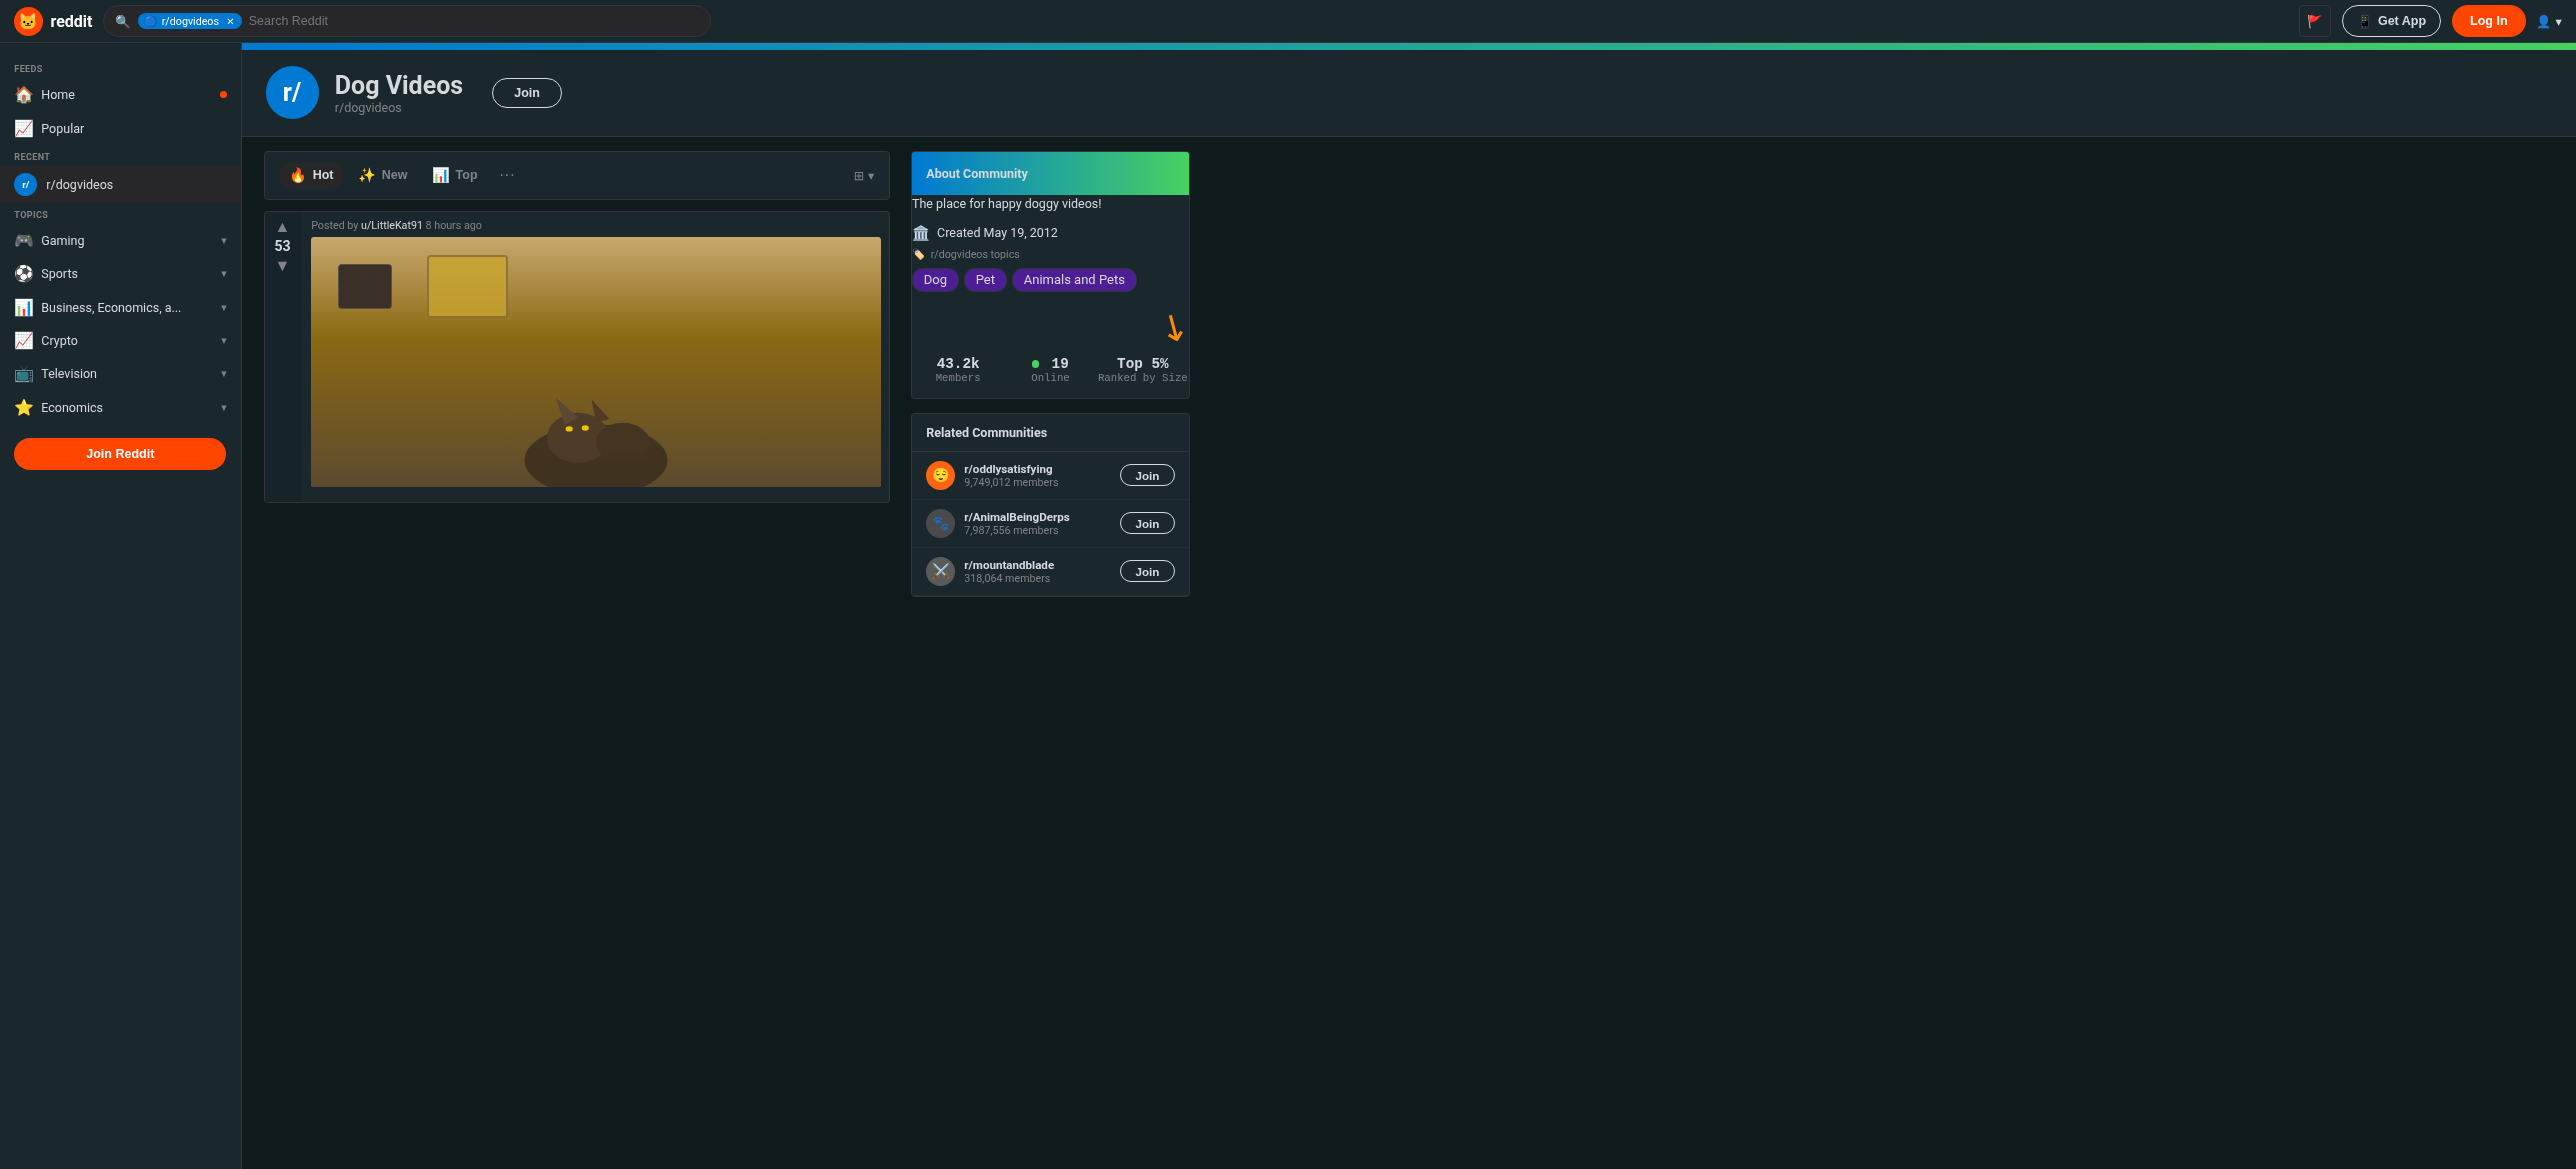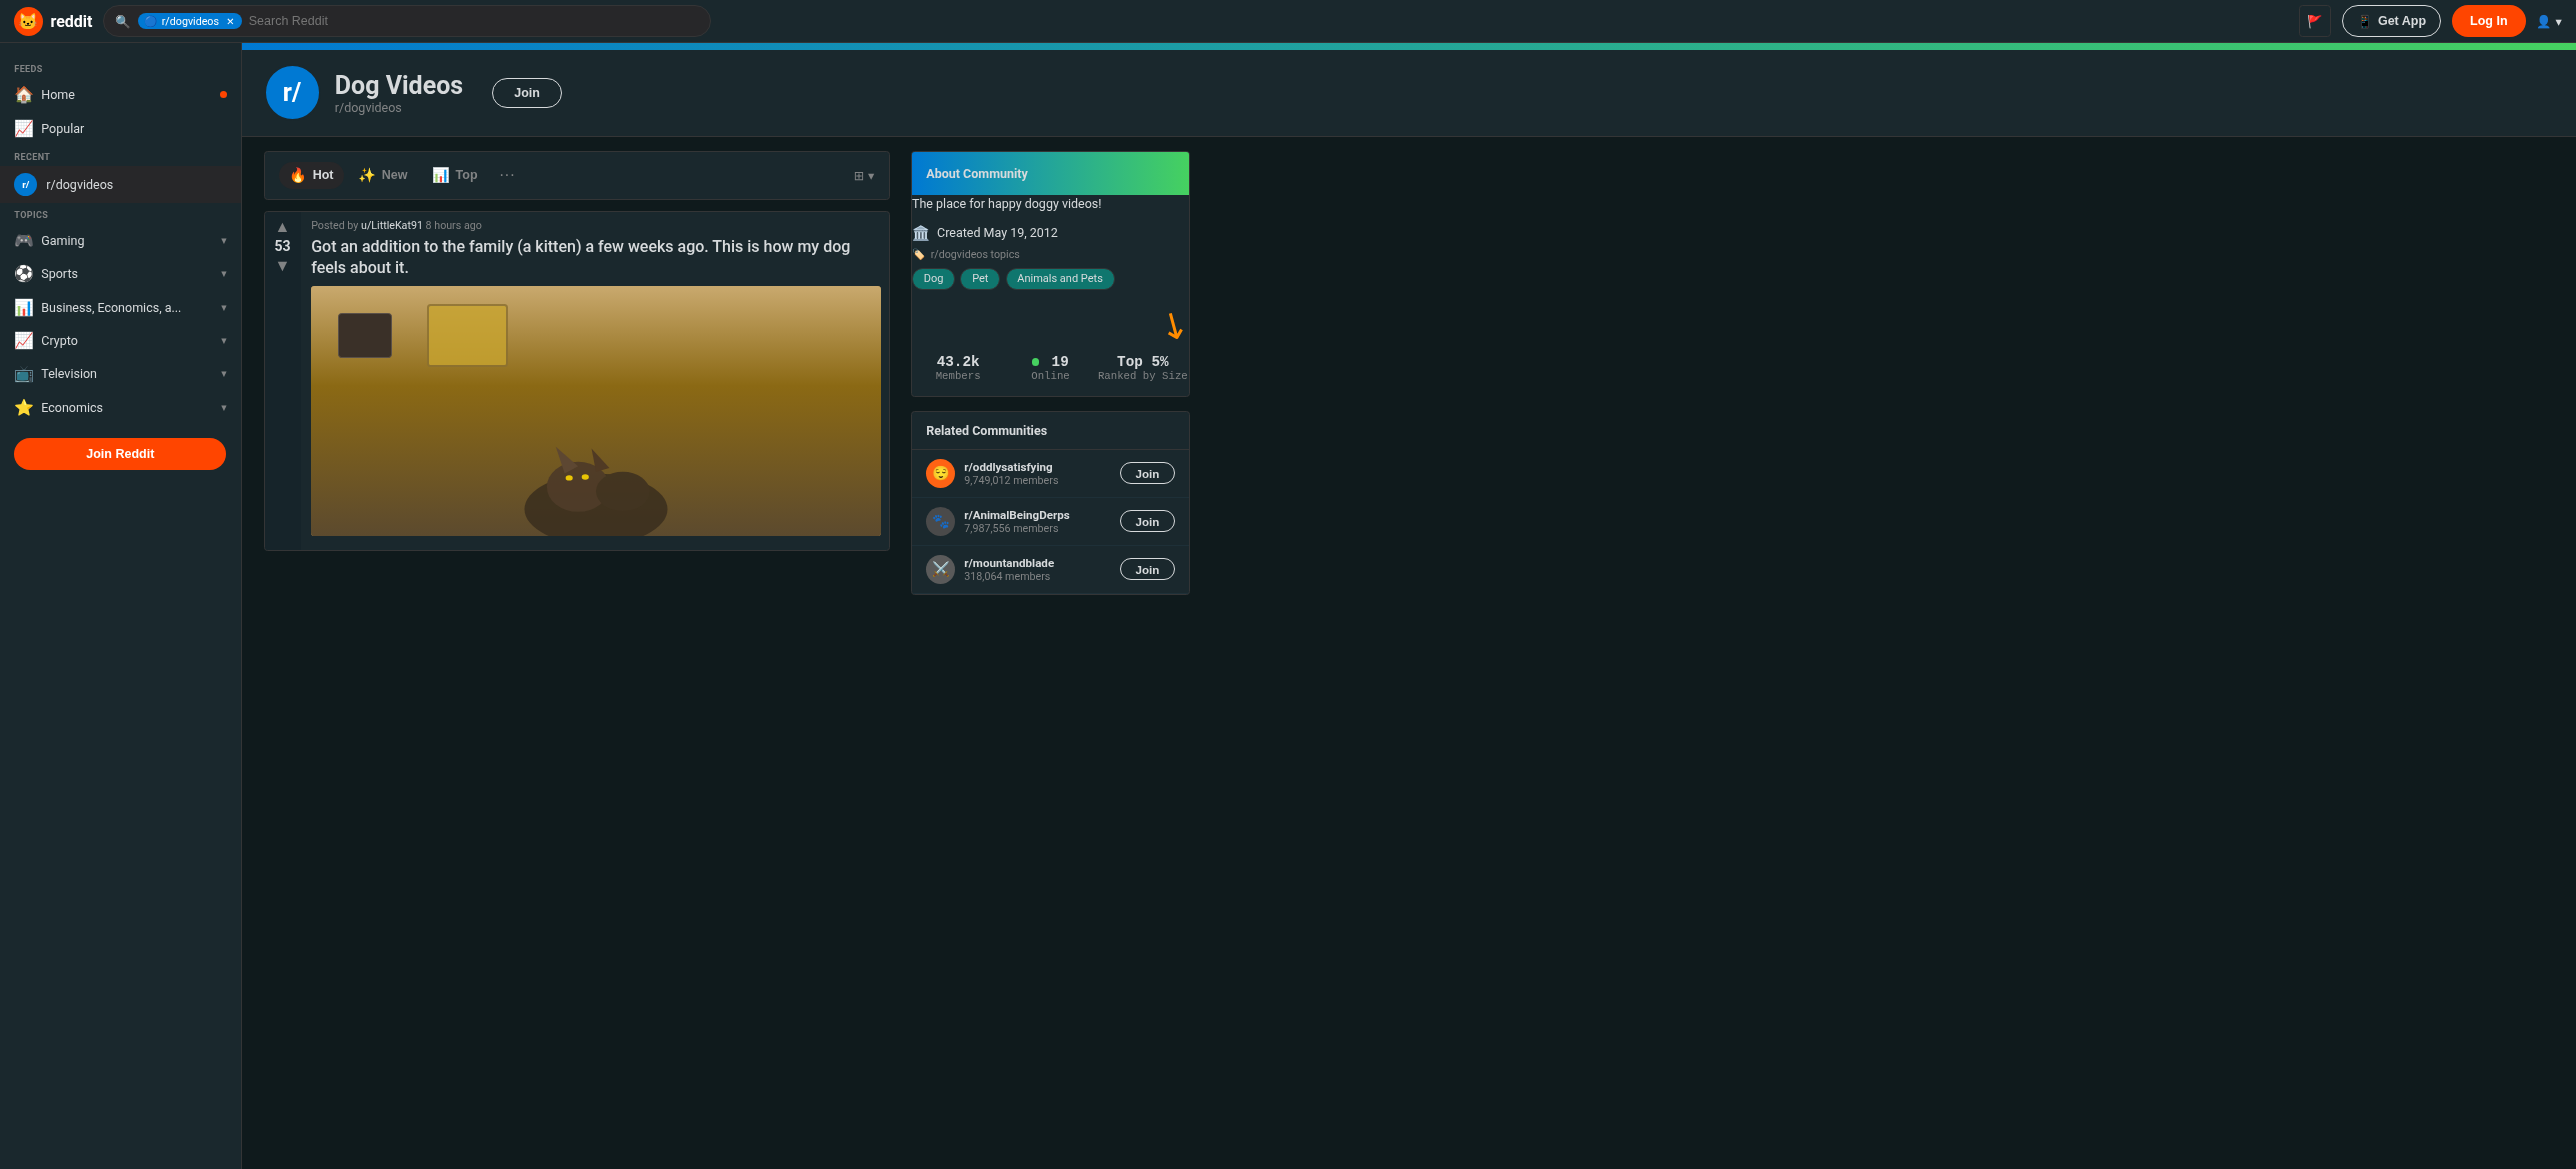--- a/index.html
+++ b/index.html
@@ -461,25 +461,25 @@
       align-items: center;
       gap: 5.4px;
     }
     .tag-chips {
       display: flex;
       flex-wrap: wrap;
       gap: 5.4px;
       margin-bottom: 14.3px;
     }
     .tag-chip {
-      background: #0f766e;
+      background: #4c1d95;
       border: 0.9px solid #343536;
       border-radius: 10.7px;
       padding: 3.6px 10.7px;
-      font-size: 11px;
+      font-size: 13px;
       color: #d7dadc;
       cursor: pointer;
     }
     .stats-row {
       display: flex;
       gap: 0;
       margin-bottom: 14.3px;
     }
     .stat-item {
       flex: 1;
@@ -706,21 +706,20 @@
             <span class="vote-arrow">▲</span>
             <span class="vote-count">53</span>
             <span class="vote-arrow">▼</span>
           </div>
           <div class="post-body">
             <div class="post-meta">
               <span>Posted by</span>
               <a>u/LittleKat91</a>
               <span>8 hours ago</span>
             </div>
-            <div class="post-title">Got an addition to the family (a kitten) a few weeks ago. This is how my dog feels about it.</div>
             <div class="post-image">
               <div class="dog-cat-scene">
                 <div class="scene-bg"></div>
                 <div class="wall-item"></div>
                 <div class="wall-item2"></div>
 
                 <svg style="position:absolute;bottom:0;left:50%;transform:translateX(-50%);width:233px;height:143px;opacity:0.85" viewBox="0 0 260 160">
 
                   <ellipse cx="130" cy="130" rx="80" ry="40" fill="#3a2e1e"></ellipse>
                   <ellipse cx="110" cy="105" rx="35" ry="28" fill="#4a3828"></ellipse>

